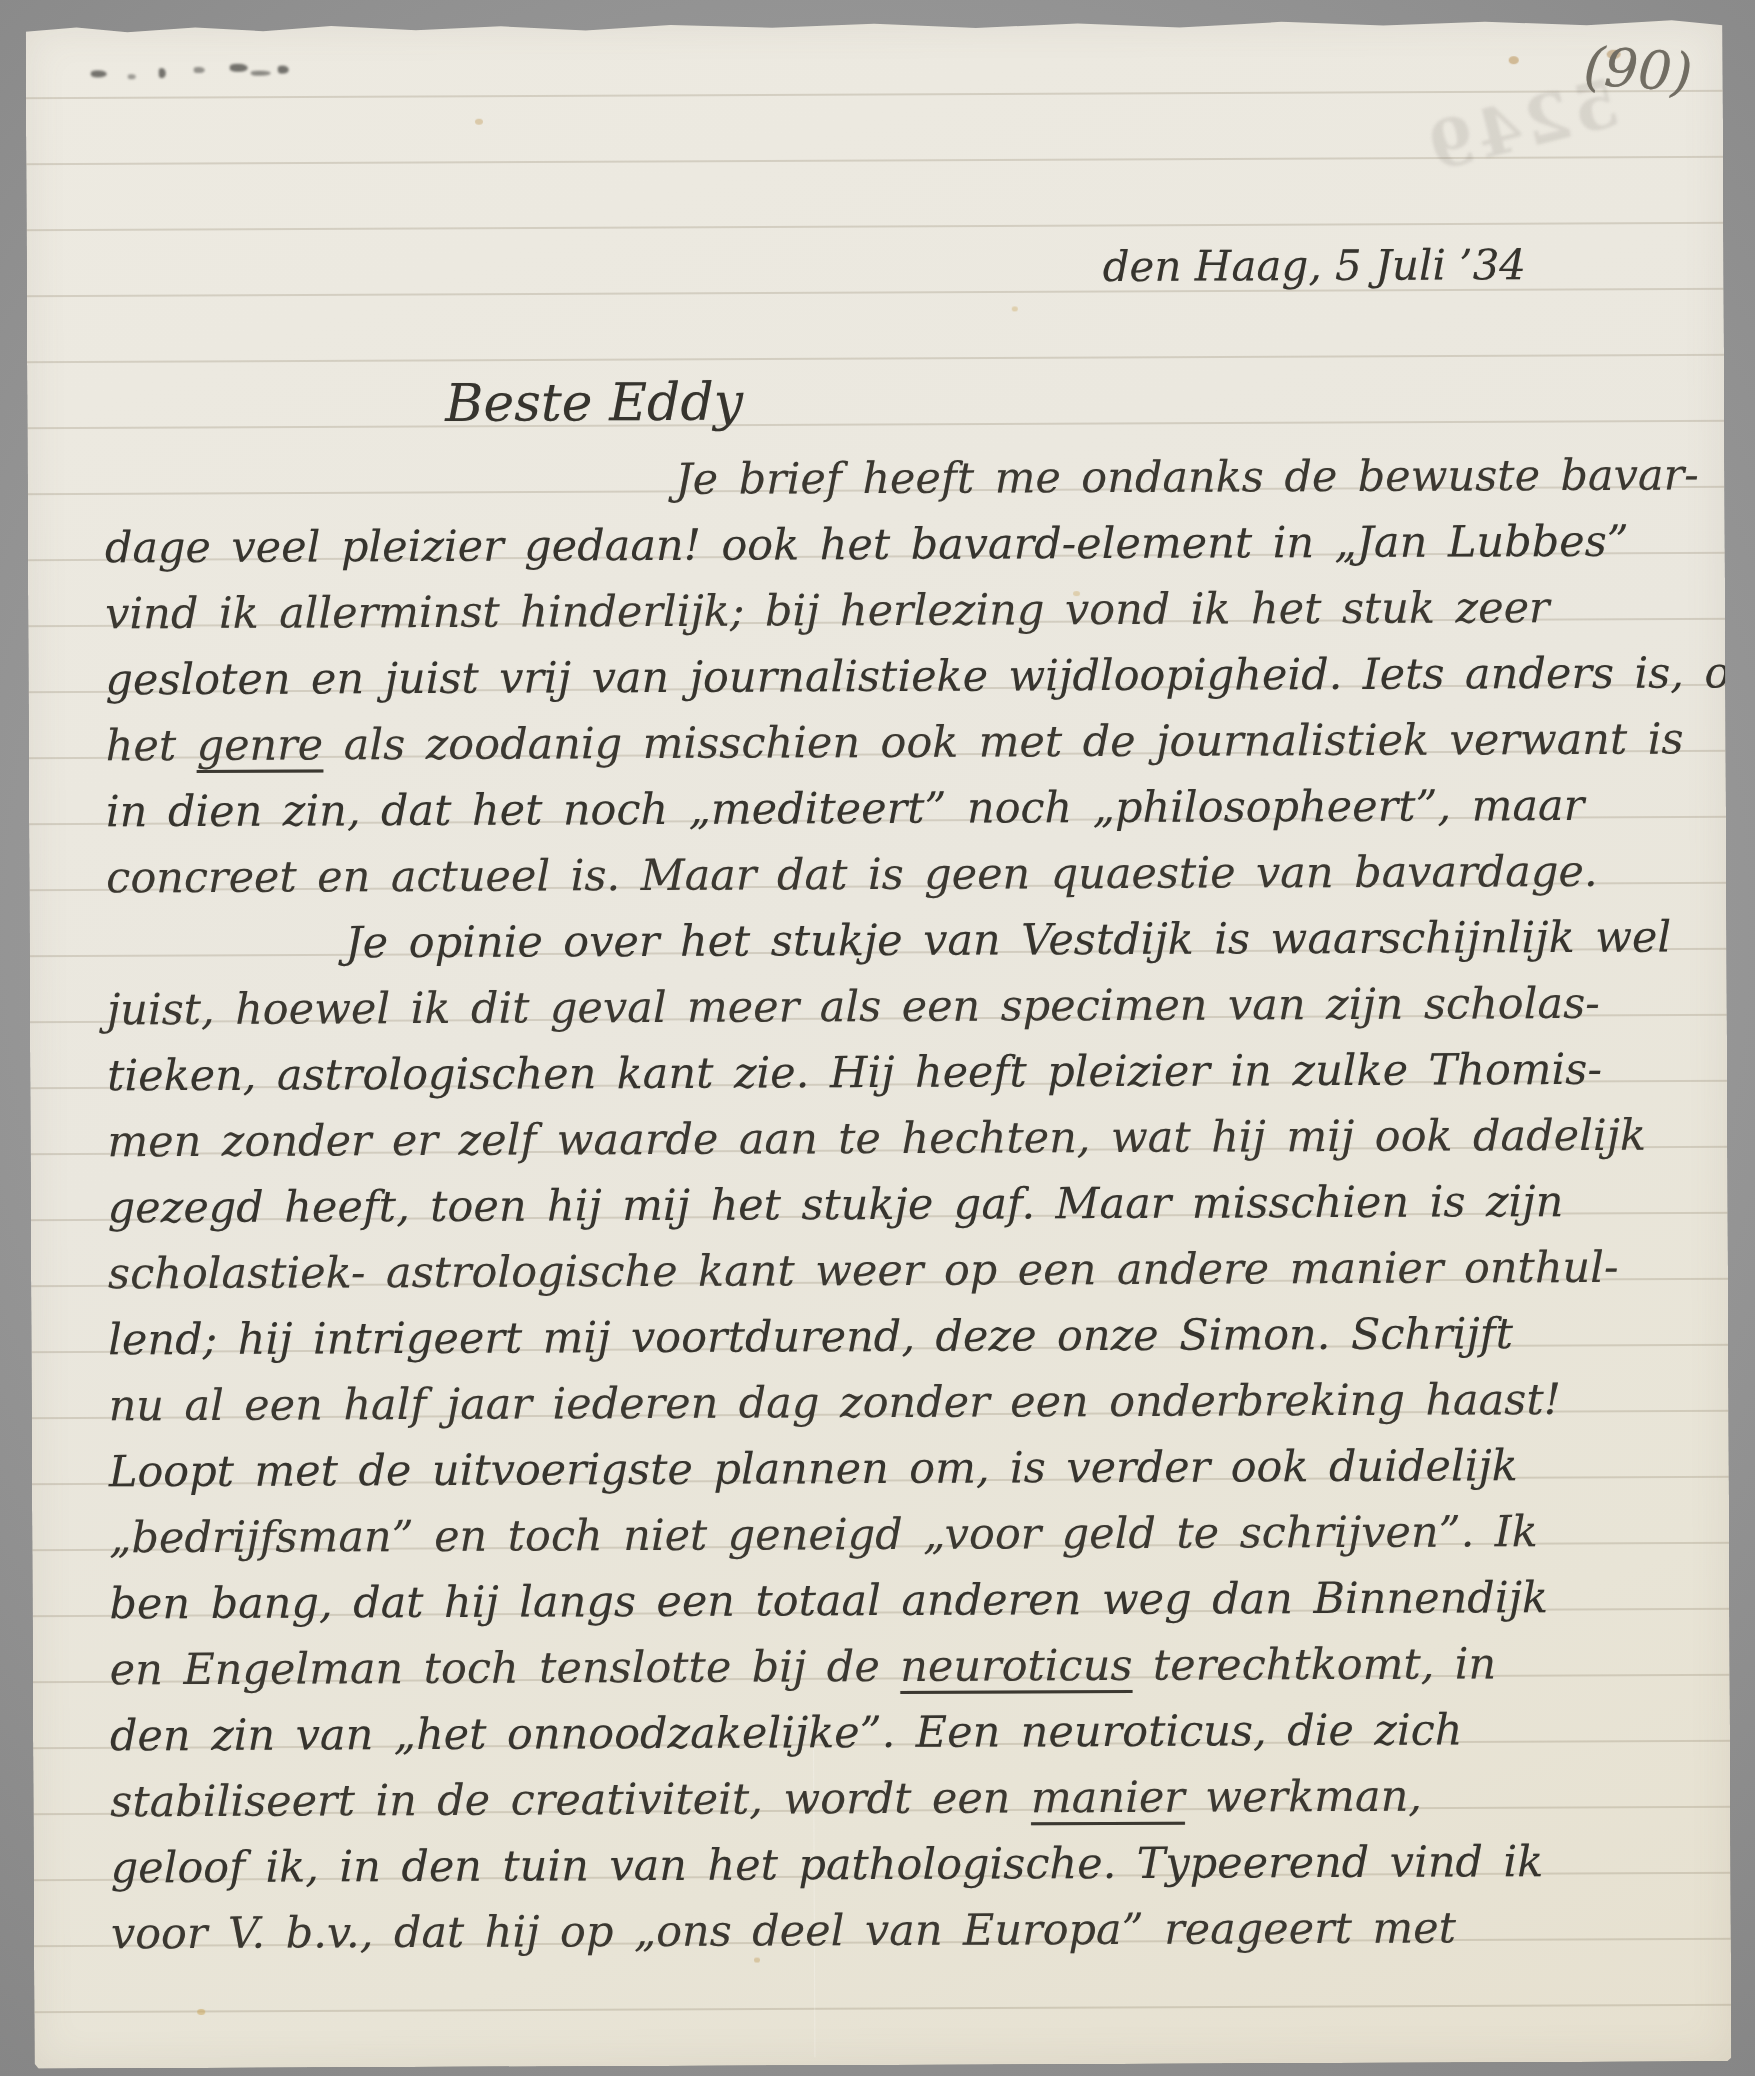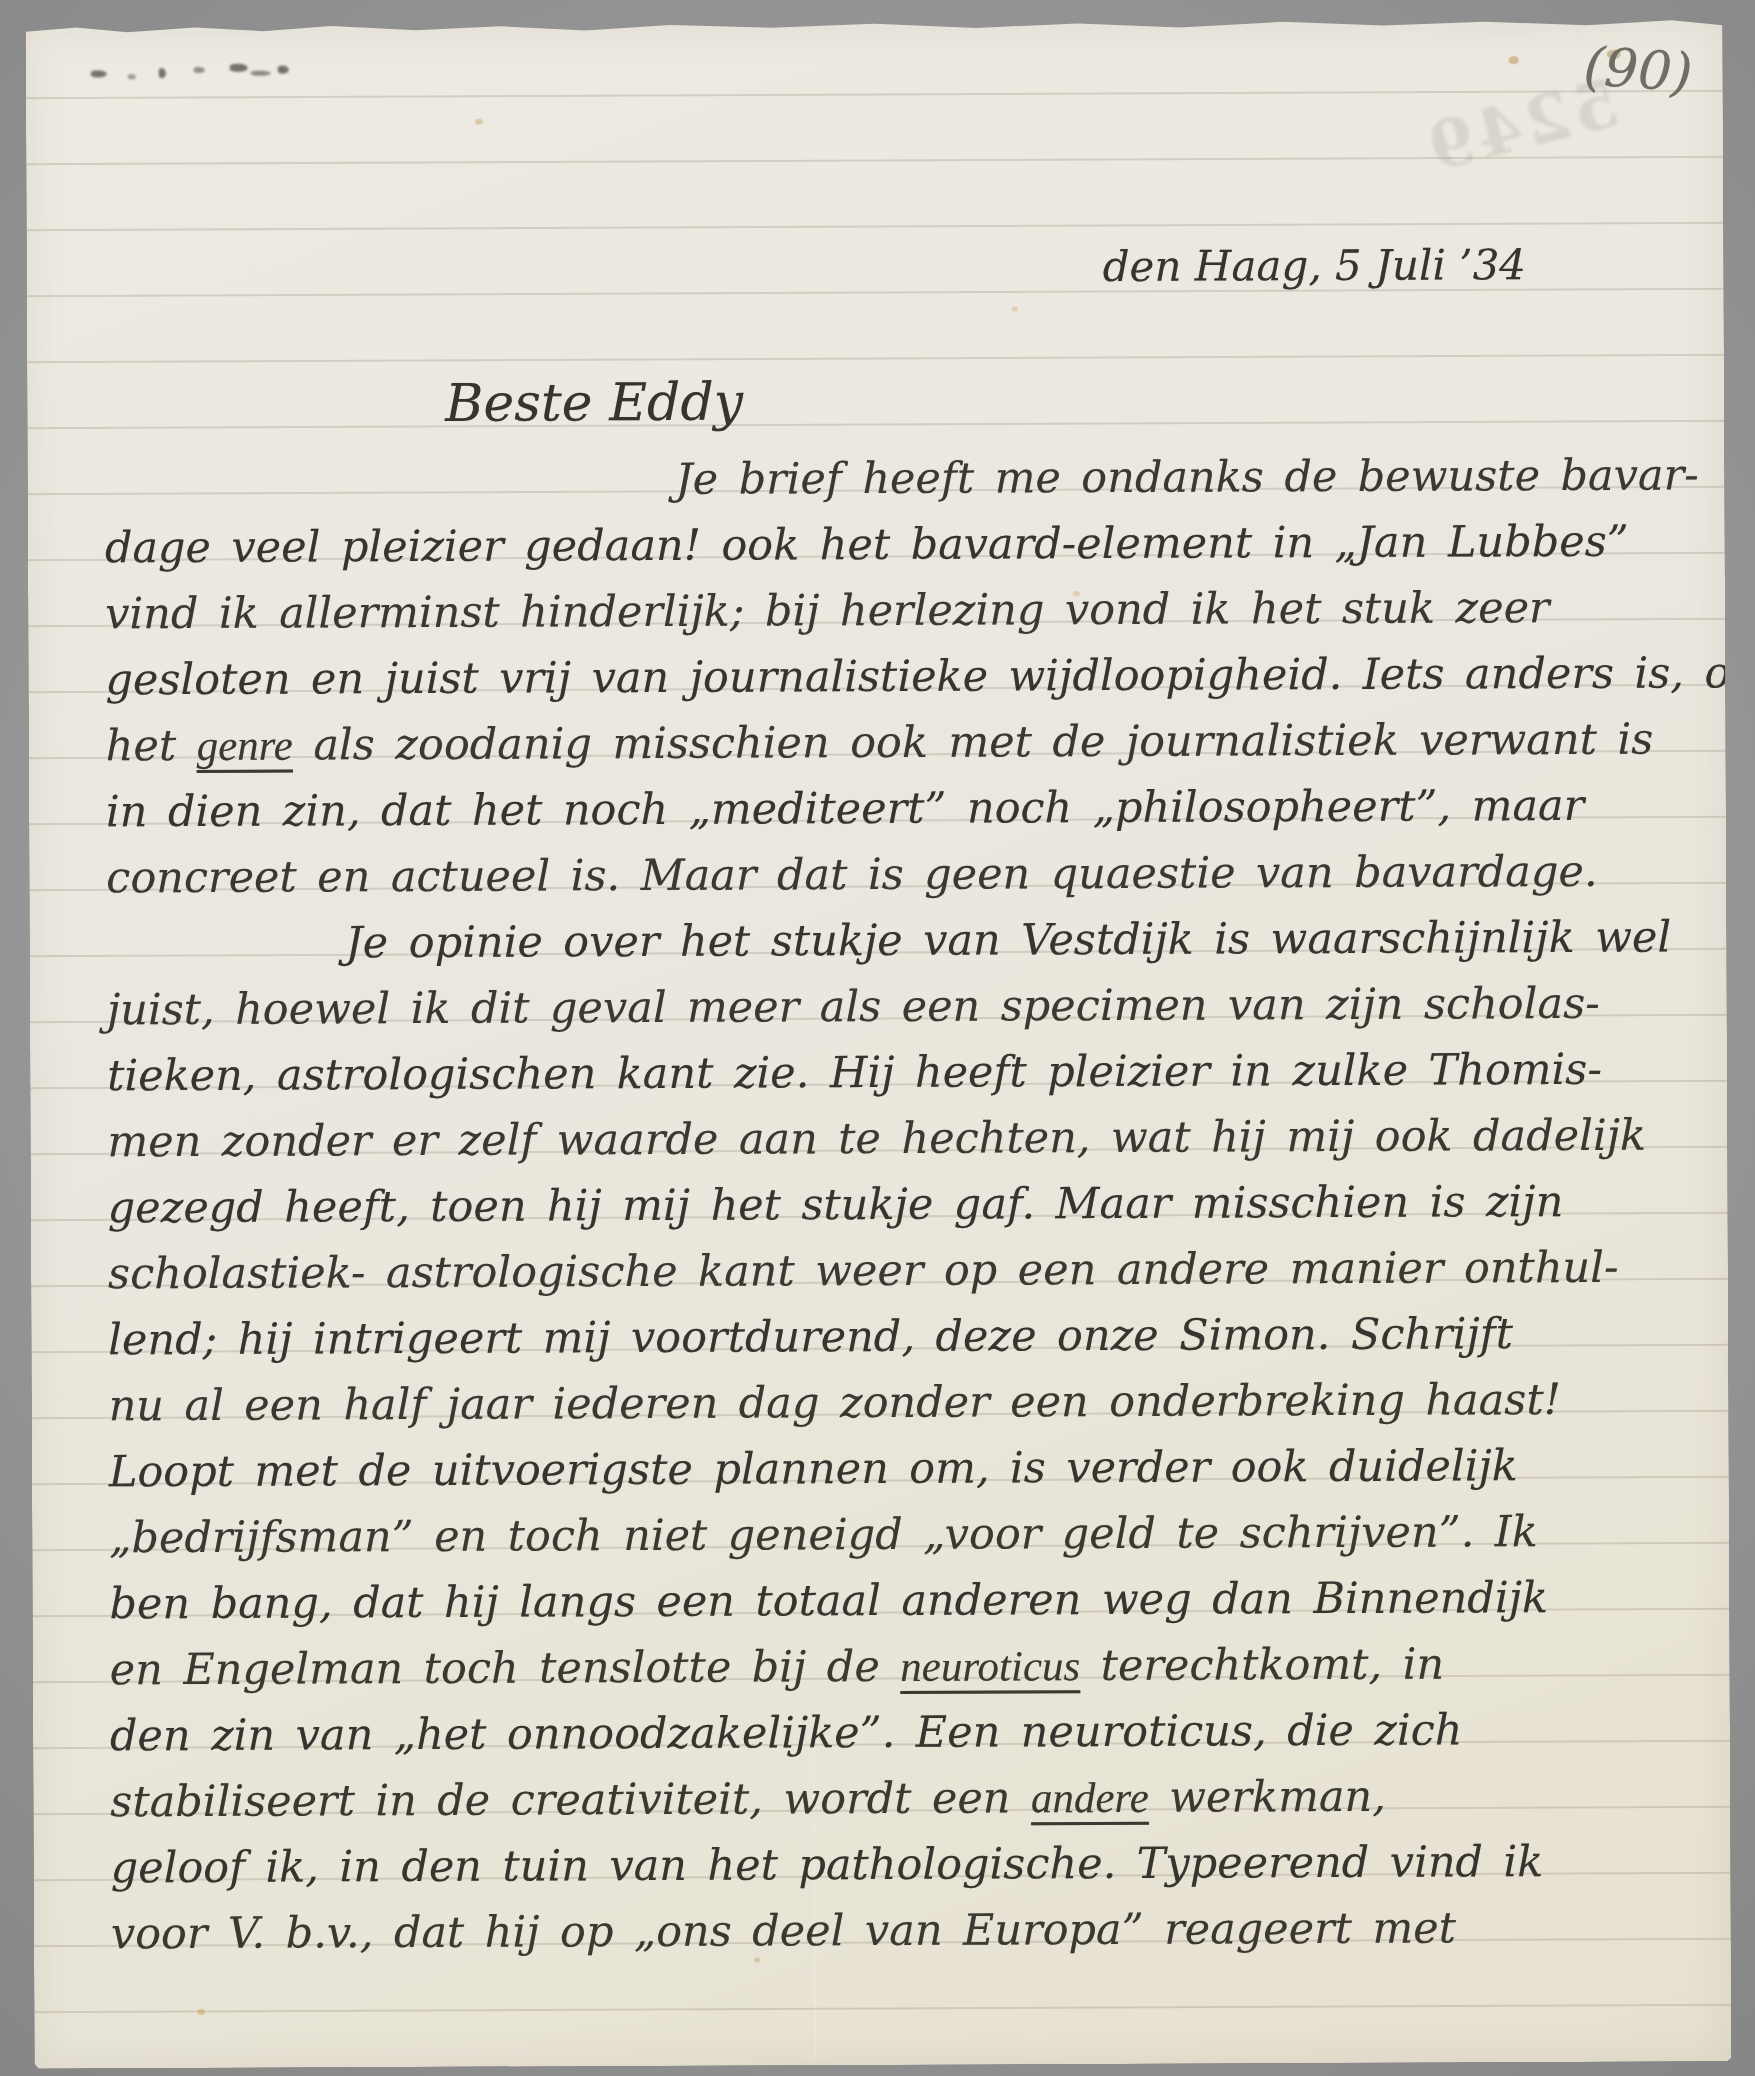--- a/index.html
+++ b/index.html
@@ -64,21 +64,20 @@
     word-spacing:6.8px;
   }
   .body-block .line{
     line-height:66px;height:66px;
   }
   .body-block .line:nth-child(odd){color:#3b3831;}
   .u{
     text-decoration:underline;
     text-decoration-thickness:2.7px;
     text-underline-offset:9.5px;
-    font-family:Liberation Serif, serif;
   }
   .smudge{
     position:absolute;
     background:#4b4a46;
     border-radius:40% 60% 55% 45%;
     filter:blur(0.8px);
     opacity:0.75;
   }
   .stain{
     position:absolute;
@@ -138,19 +137,19 @@
       <div class="hand line"><span>men zonder er zelf waarde aan te hechten, wat hij mij ook dadelijk</span></div>
       <div class="hand line"><span>gezegd heeft, toen hij mij het stukje gaf. Maar misschien is zijn</span></div>
       <div class="hand line"><span>scholastiek- astrologische kant weer op een andere manier onthul-</span></div>
       <div class="hand line"><span>lend; hij intrigeert mij voortdurend, deze onze Simon. Schrijft</span></div>
       <div class="hand line"><span>nu al een half jaar iederen dag zonder een onderbreking haast!</span></div>
       <div class="hand line"><span>Loopt met de uitvoerigste plannen om, is verder ook duidelijk</span></div>
       <div class="hand line"><span>„bedrijfsman” en toch niet geneigd „voor geld te schrijven”. Ik</span></div>
       <div class="hand line"><span>ben bang, dat hij langs een totaal anderen weg dan Binnendijk</span></div>
       <div class="hand line"><span>en Engelman toch tenslotte bij de </span><span class="u">neuroticus</span><span> terechtkomt, in</span></div>
       <div class="hand line"><span>den zin van „het onnoodzakelijke”. Een neuroticus, die zich</span></div>
-      <div class="hand line"><span>stabiliseert in de creativiteit, wordt een </span><span class="u">andere</span><span> werkman,</span></div>
+      <div class="hand line"><span>stabiliseert in de creativiteit, wordt een </span><span class="u">manier</span><span> werkman,</span></div>
       <div class="hand line"><span>geloof ik, in den tuin van het pathologische. Typeerend vind ik</span></div>
       <div class="hand line"><span>voor V. b.v., dat hij op „ons deel van Europa” reageert met</span></div>
     </div>
 
 </div>
 
 
 </body></html>

